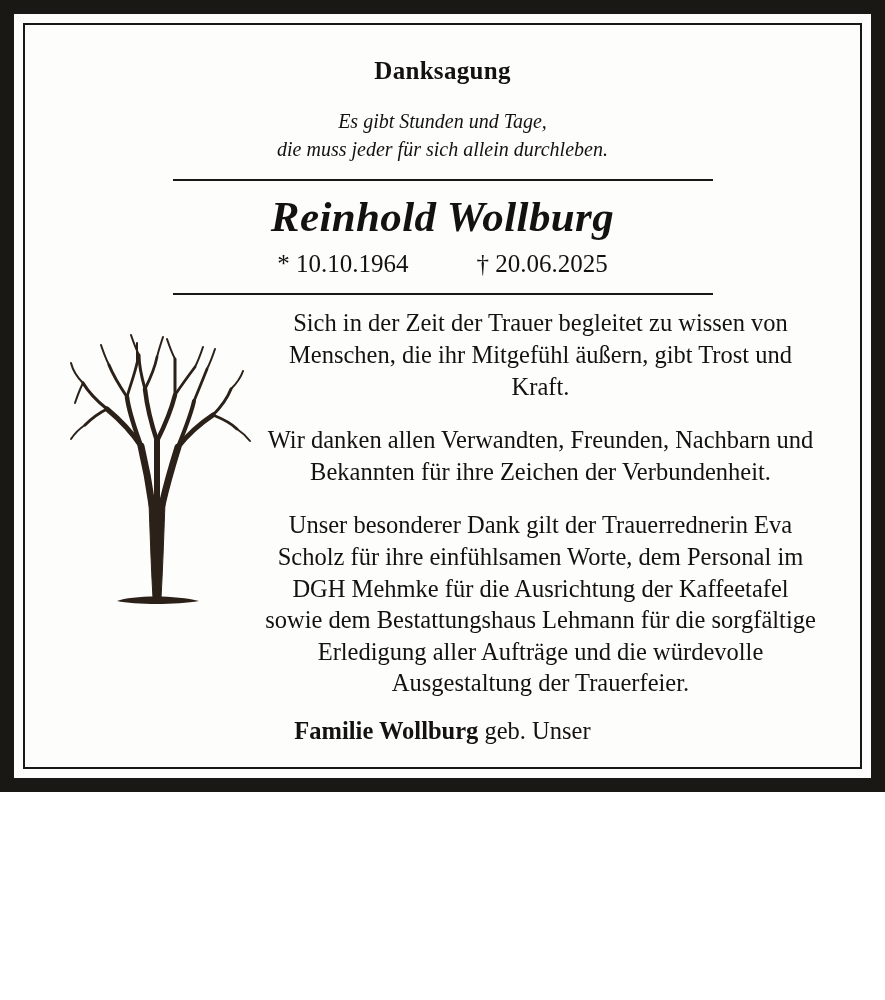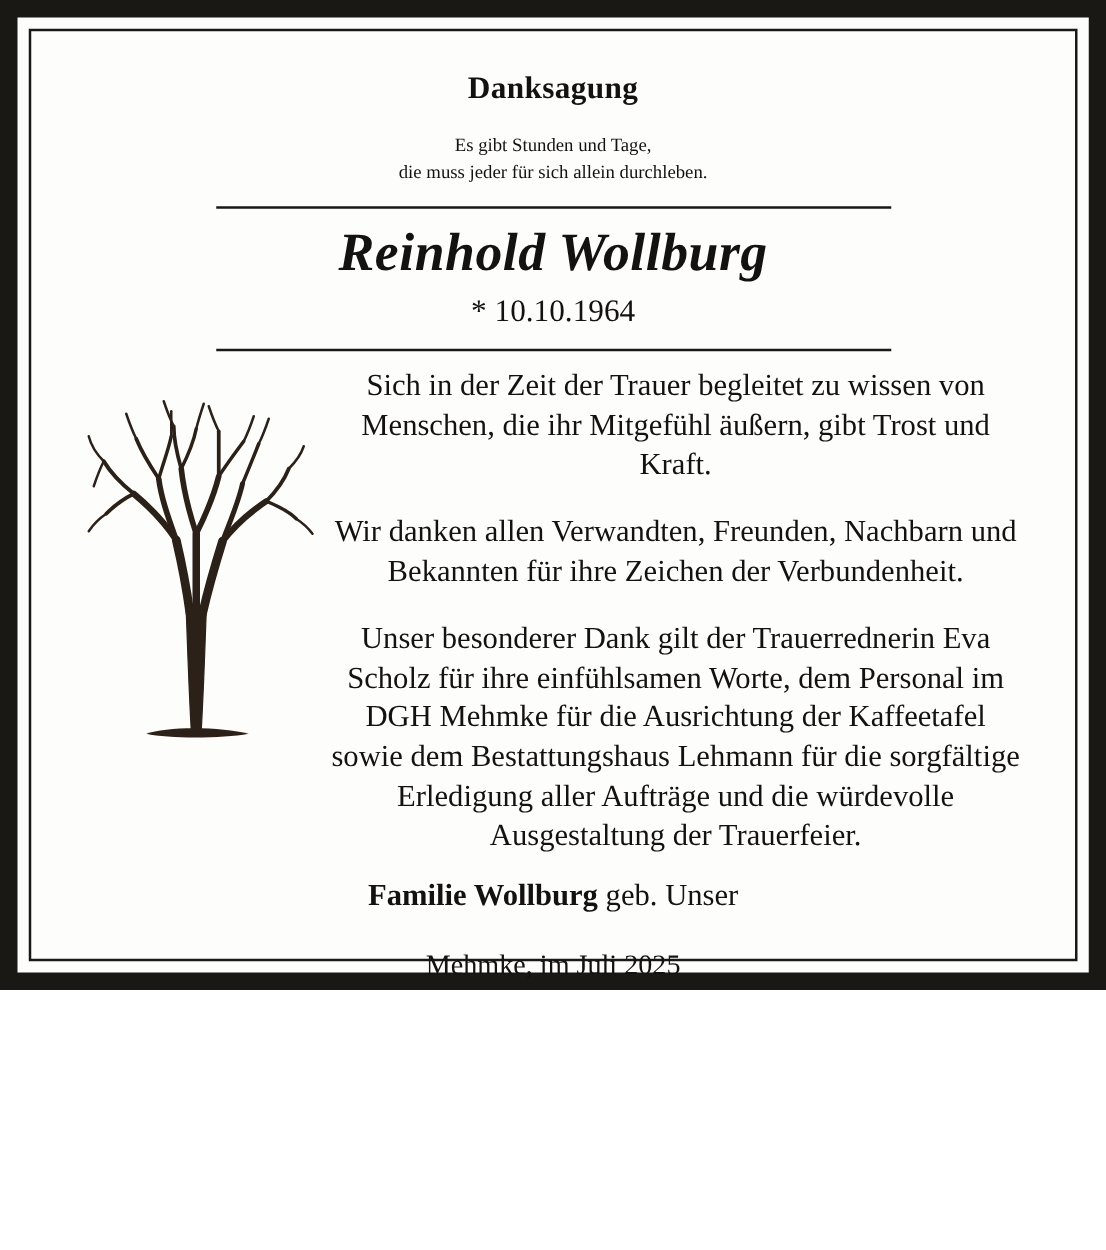--- a/index.html
+++ b/index.html
@@ -37,21 +37,22 @@
     text-align: center;
   }
   .heading {
     font-size: 25px;
     font-weight: bold;
     letter-spacing: 0.3px;
     margin: 10px 0 22px 0;
     line-height: 1.1;
   }
   .verse {
-    font-size: 15px;
+    font-style: italic;
+    font-size: 20px;
     line-height: 1.42;
     margin: 0 0 16px 0;
   }
   .rule {
     border: none;
     border-top: 2px solid #1a1815;
     margin: 0 auto;
     width: 540px;
   }
   .rule.top { margin-top: 6px; margin-bottom: 12px; }
@@ -122,20 +123,21 @@
       <div>Es gibt Stunden und Tage,</div>
       <div>die muss jeder für sich allein durchleben.</div>
     </div>
 
     <hr class="rule top">
 
     <div class="name">Reinhold Wollburg</div>
 
     <div class="dates">
       <span>* 10.10.1964</span>
+      <span>† 20.06.2025</span>
     </div>
 
     <hr class="rule bottom">
 
     <div class="body-area">
 
       <div class="tree-wrap">
         <svg viewBox="0 0 200 300" width="200" height="300" aria-hidden="true">
           <g fill="#2b2119" stroke="#2b2119" stroke-linecap="round">
             <path d="M96 285 C94 250 93 215 92 190 L108 190 C107 215 106 250 104 285 Z"></path>
@@ -178,17 +180,16 @@
 
       <div class="text-col">
         <p class="para">Sich in der Zeit der Trauer begleitet zu wissen von Menschen, die ihr Mitgefühl äußern, gibt Trost und Kraft.</p>
         <p class="para">Wir danken allen Verwandten, Freunden, Nachbarn und Bekannten für ihre Zeichen der Verbundenheit.</p>
         <p class="para">Unser besonderer Dank gilt der Trauerrednerin Eva Scholz für ihre einfühlsamen Worte, dem Personal im DGH Mehmke für die Ausrichtung der Kaffeetafel sowie dem Bestattungshaus Lehmann für die sorgfältige Erledigung aller Aufträge und die würdevolle Ausgestaltung der Trauerfeier.</p>
       </div>
     </div>
 
     <div class="closing">
       <div class="line fam"><strong>Familie Wollburg</strong><span> geb. Unser</span></div>
-      <div class="place">Mehmke, im Juli 2025</div>
     </div>
 
   </div>
 </div>
 
 </body></html>

